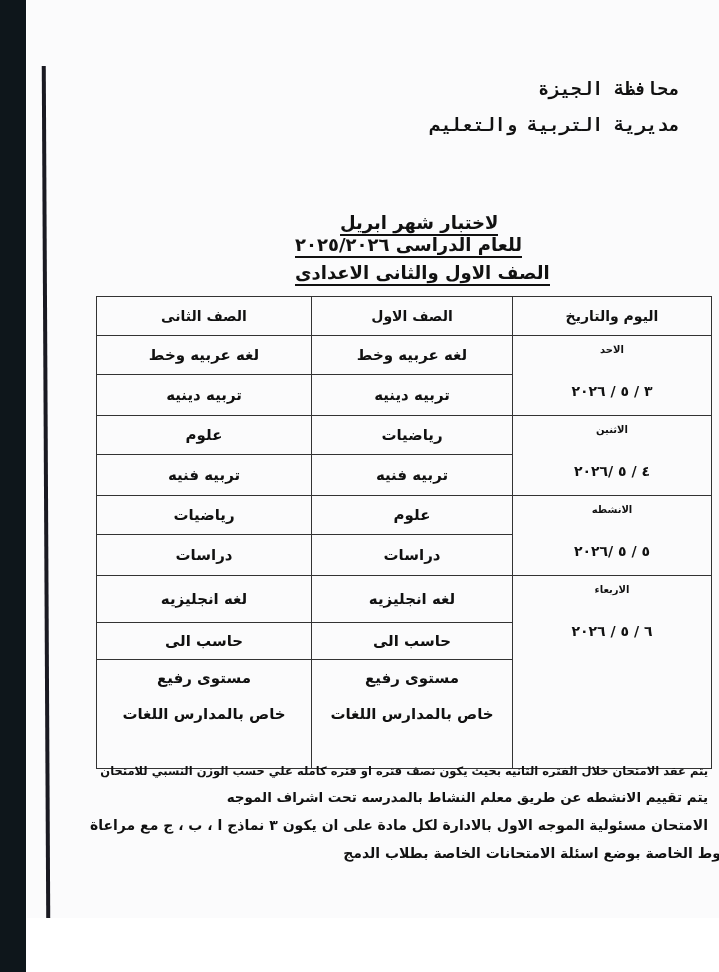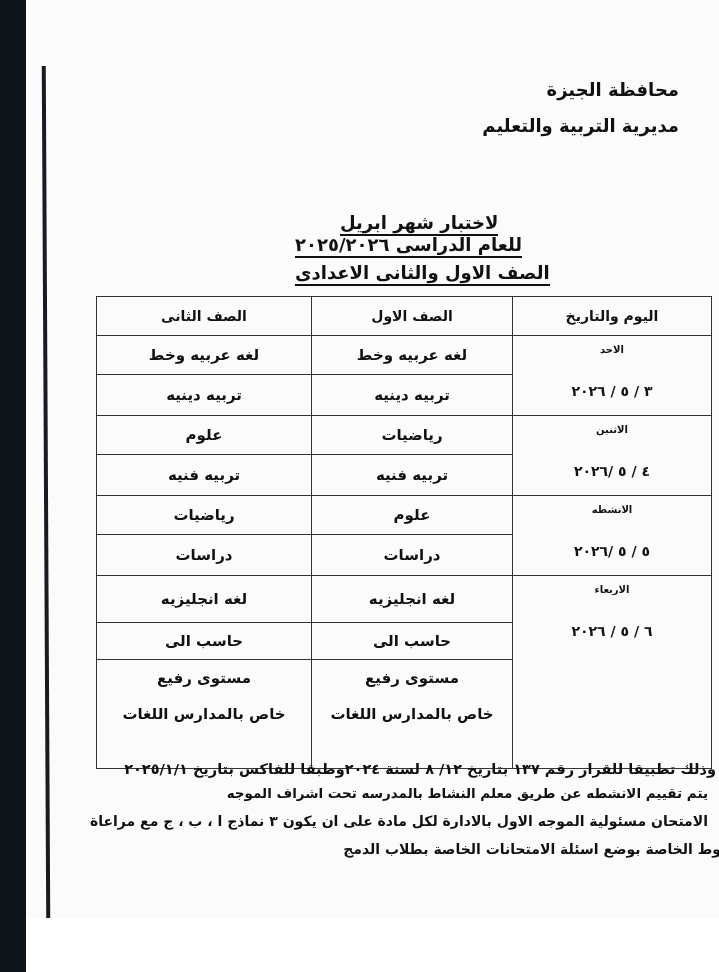--- a/index.html
+++ b/index.html
@@ -24,21 +24,21 @@
   .margin-line {
     position:absolute; left:44px; top:66px; width:4px; height:852px;
     background:#1a1a22;
     transform:skewX(0.3deg);
   }
   .header-block {
     position:absolute; right:40px; top:72px; width:260px;
     direction:rtl; text-align:right;
   }
   .header-line {
-    font-weight:bold; font-size:18px; line-height:36px; margin:0;
+    font-weight:bold; font-size:18px; line-height:36px; margin:0;font-family:Liberation Mono, monospace;
   }
   .header-line.l1 { margin-right:0; }
   .header-line.l2 { margin-right:0; }
   .header-line.l3 { margin-right:6px; }
 
   .titles {
     position:absolute; left:290px; top:170px; width:260px;
     direction:rtl; text-align:center;
   }
   .title-main {
@@ -168,17 +168,17 @@
     </td>
     <td style="height:108px;">
       <span class="multi">مستوى رفيع</span>
       <span class="multi">خاص بالمدارس اللغات</span>
     </td>
   </tr>
 </tbody>
   </table>
 
 <div class="footer">
-  <p class="f-line f1">وذلك تطبيقا للقرار رقم ١٣٧ بتاريخ ١٢/ ٨ لسنة ٢٠٢٤وطبقا للفاكس بتاريخ ٢٠٢٥/١/١</p>
+  <p class="f-line f2">يتم عقد الامتحان خلال الفتره الثانيه بحيث يكون نصف فتره او فتره كامله علي حسب الوزن النسبي للامتحان</p>
   <p class="f-line f3">يتم تقييم الانشطه عن طريق معلم النشاط بالمدرسه تحت اشراف الموجه</p>
   <p class="f-line f4">الامتحان مسئولية الموجه الاول بالادارة لكل مادة على ان يكون ٣ نماذج ا ، ب ، ج مع مراعاة</p>
   <p class="f-line f5">الشروط الخاصة بوضع اسئلة الامتحانات الخاصة بطلاب الدمج</p>
 </div>
 
 </body></html>

